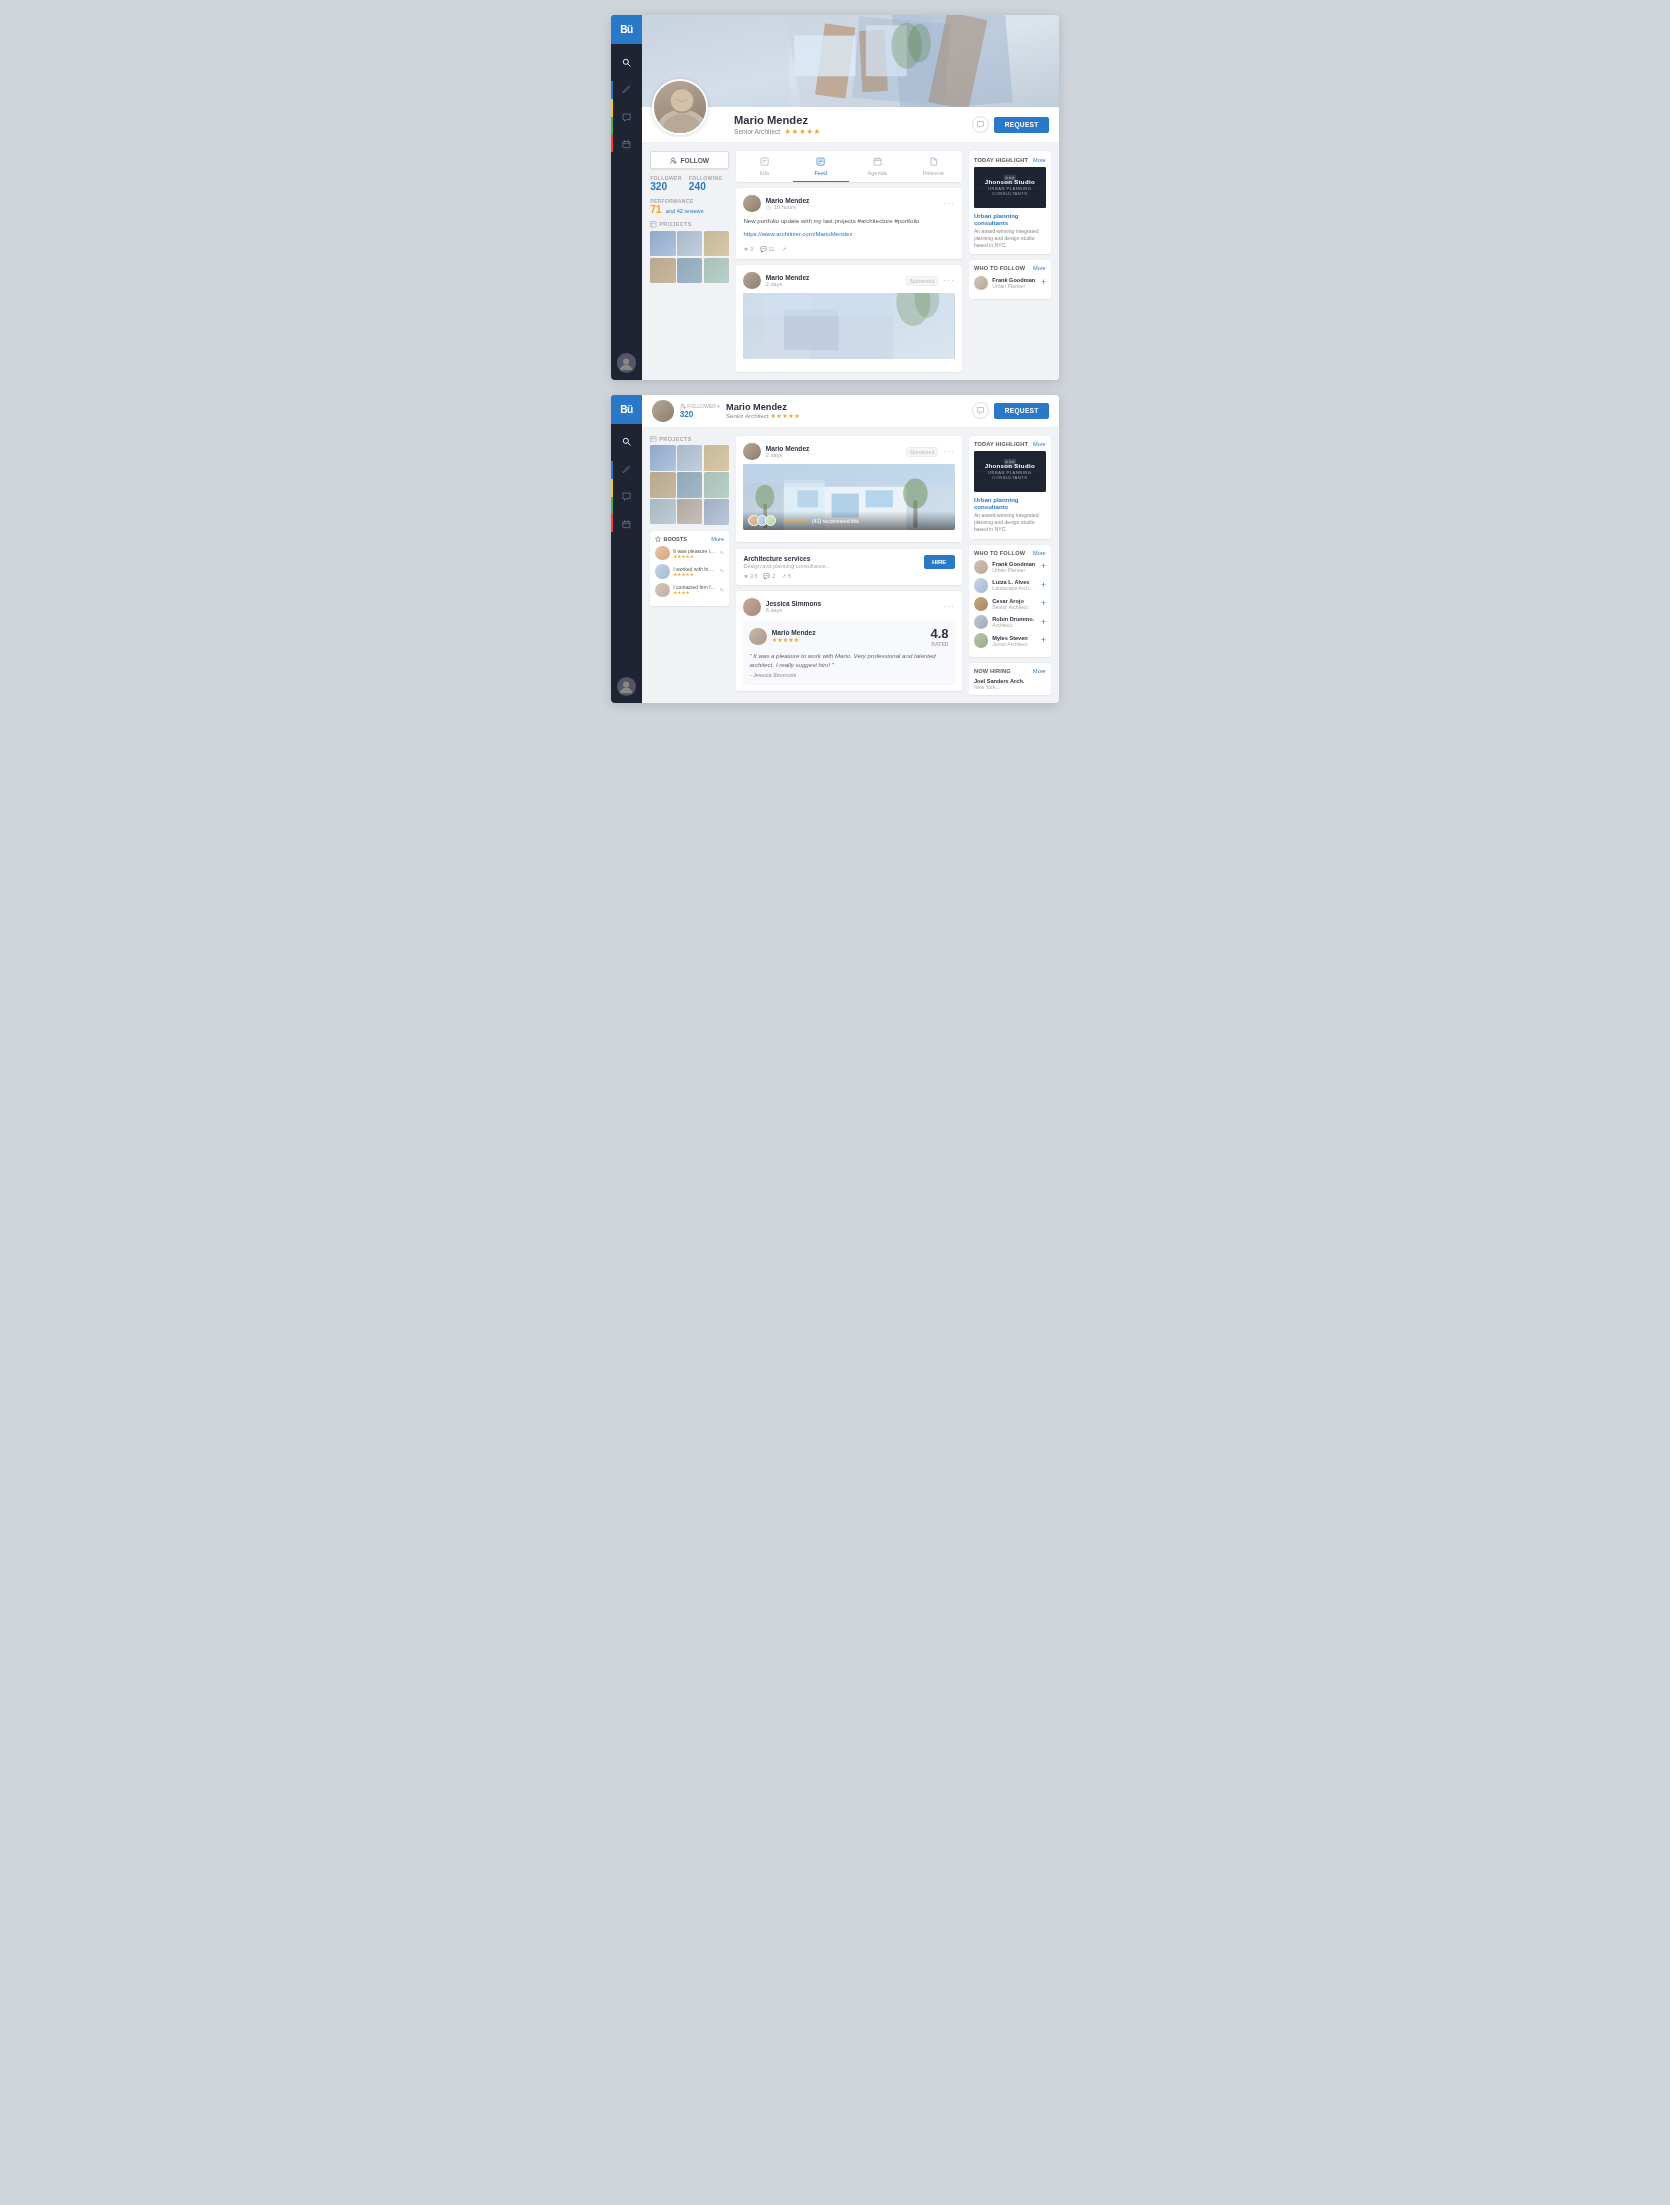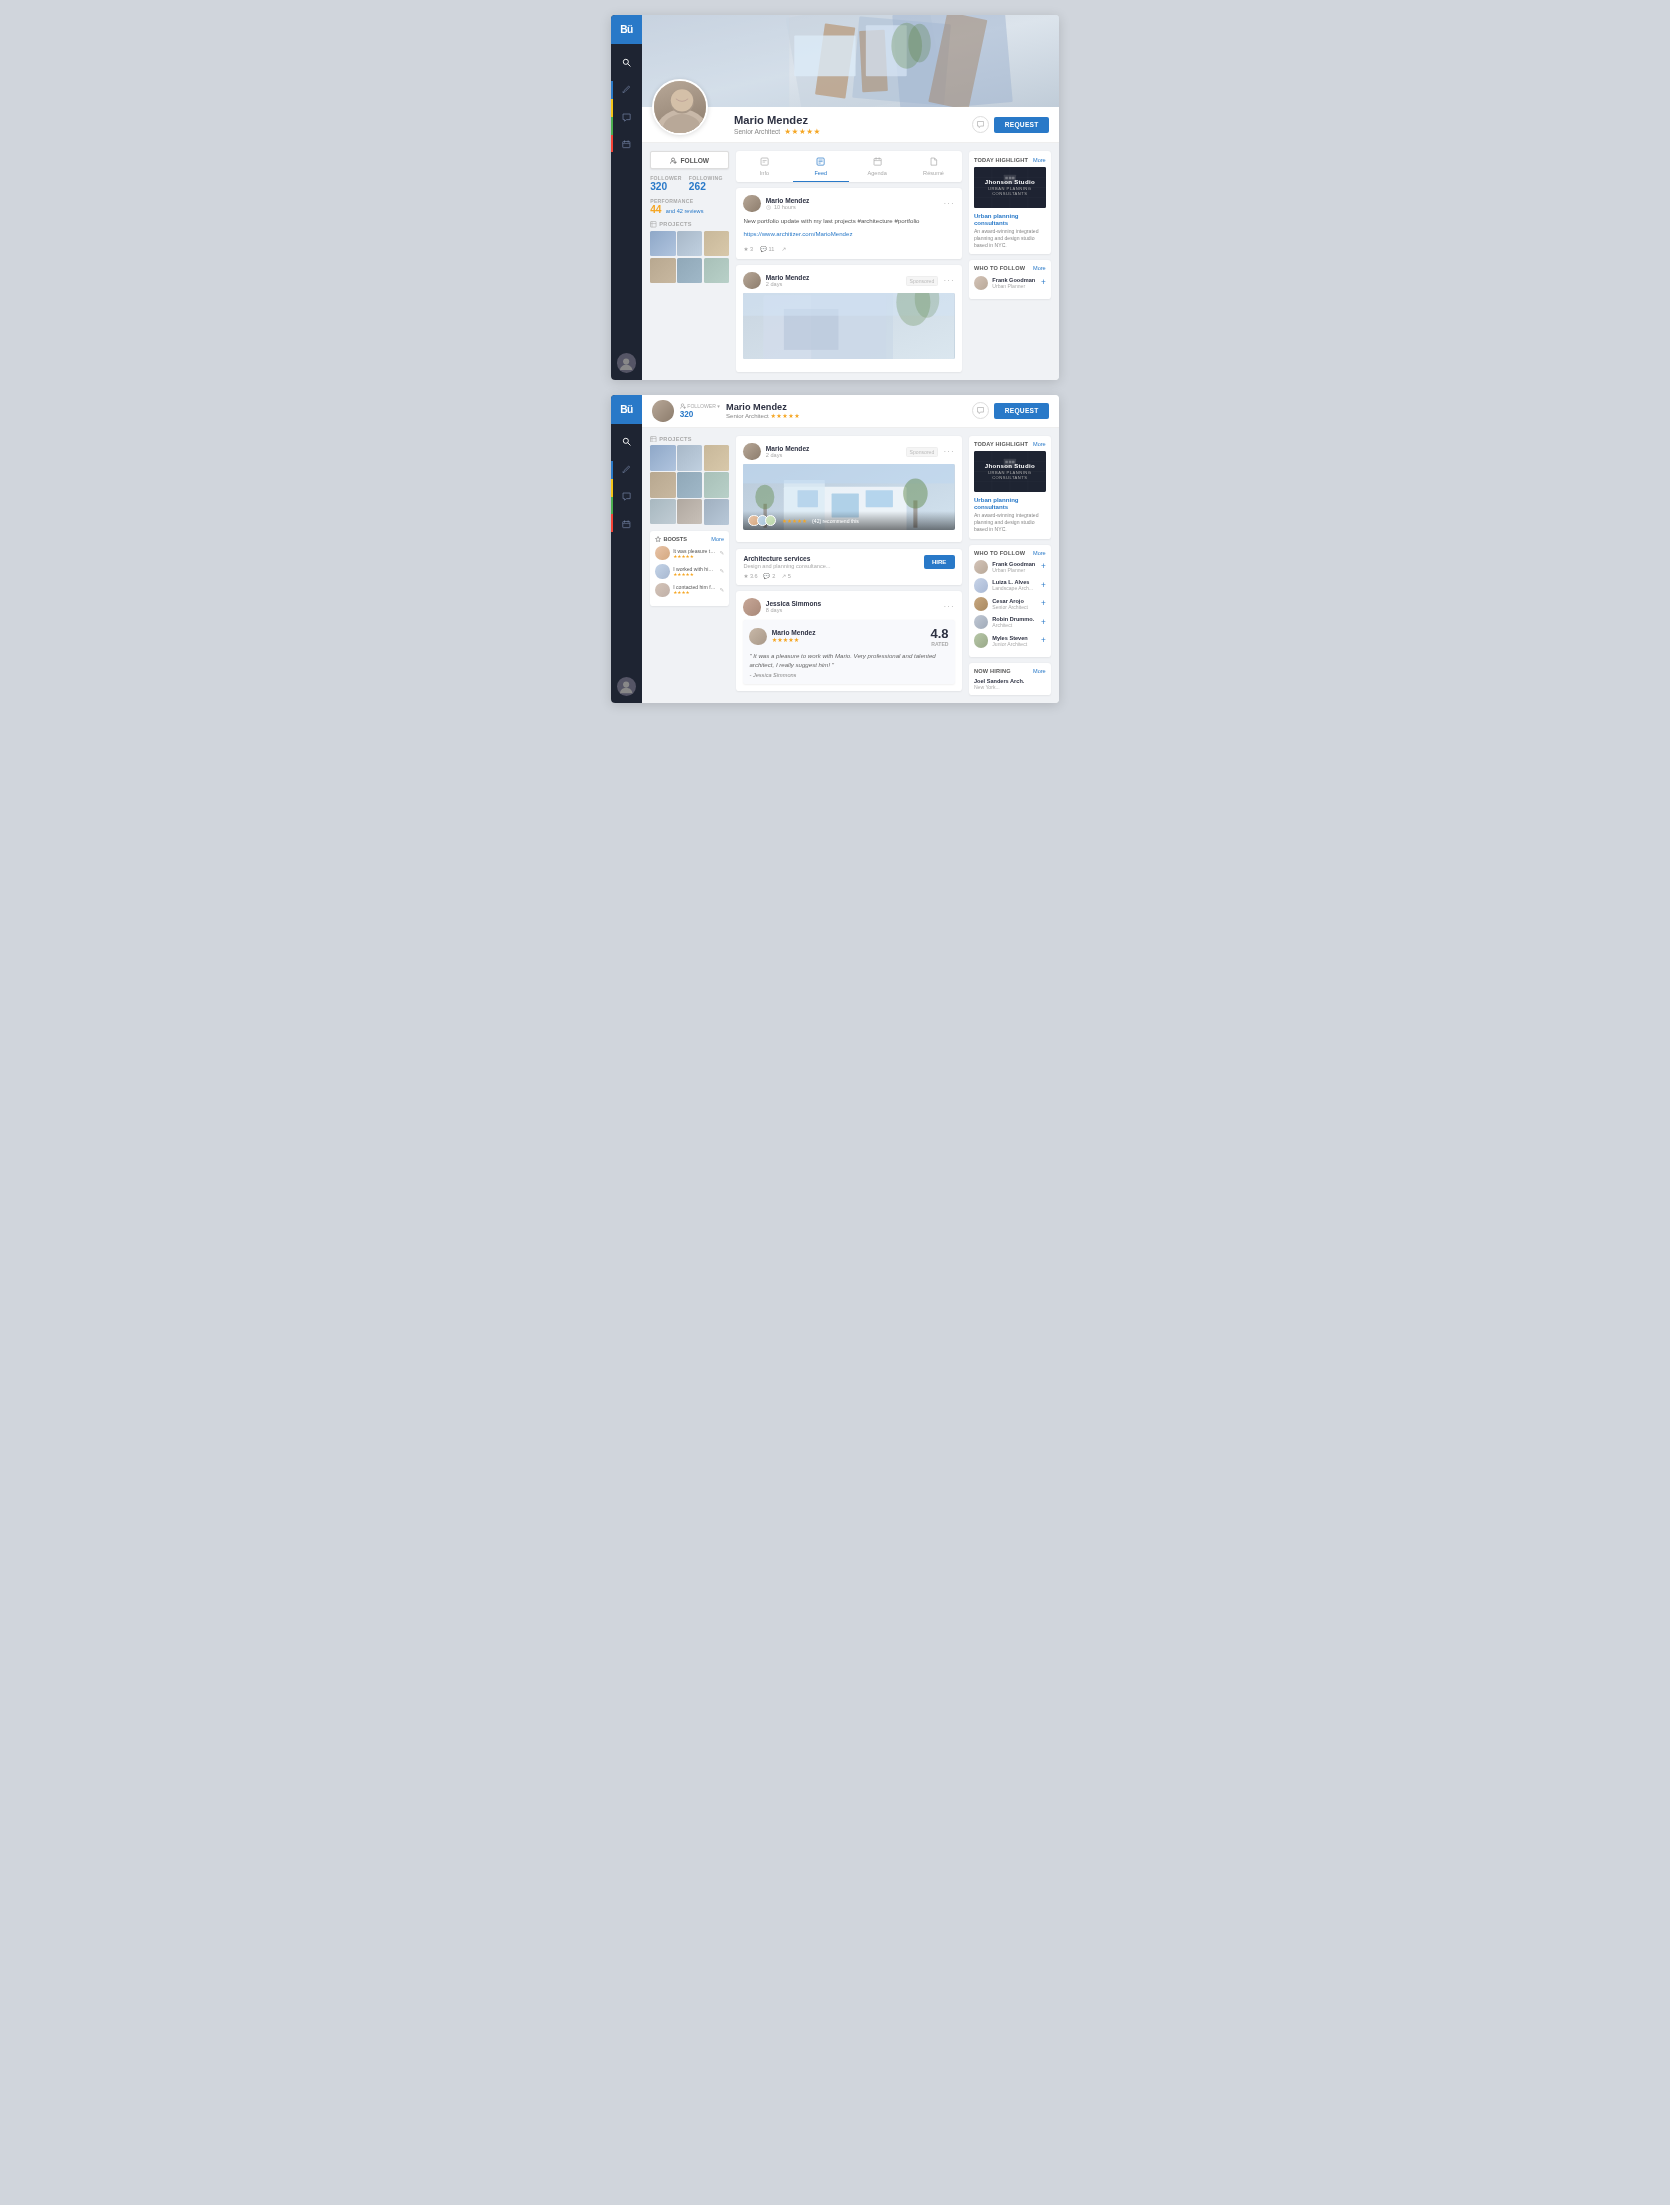--- a/index.html
+++ b/index.html
@@ -675,26 +675,26 @@
             </svg>
             <span>FOLLOW</span>
           </button>
           <div class="stats-row">
             <div class="stat-item">
               <span class="stat-label">FOLLOWER</span>
               <span class="stat-value">320</span>
             </div>
             <div class="stat-item">
               <span class="stat-label">FOLLOWING</span>
-              <span class="stat-value">262</span>
+              <span class="stat-value">240</span>
             </div>
           </div>
           <div class="performance-section">
             <div class="perf-label">PERFORMANCE</div>
-            <span class="perf-value">44</span>
+            <span class="perf-value">71</span>
             <span class="perf-reviews">and 42 reviews</span>
           </div>
           <div>
             <div class="section-title-sm">
               <svg width="6.6" height="6.6" viewBox="0 0 13 13" fill="none">
                   <rect x="1" y="1" width="11" height="11" rx="1" stroke="#aaa" stroke-width="1.2" fill="none"></rect>
                   <line x1="4" y1="1" x2="4" y2="12" stroke="#aaa" stroke-width="1"></line>
                   <line x1="1" y1="5" x2="12" y2="5" stroke="#aaa" stroke-width="1"></line>
                 </svg>
               <span>PROJECTS</span>

